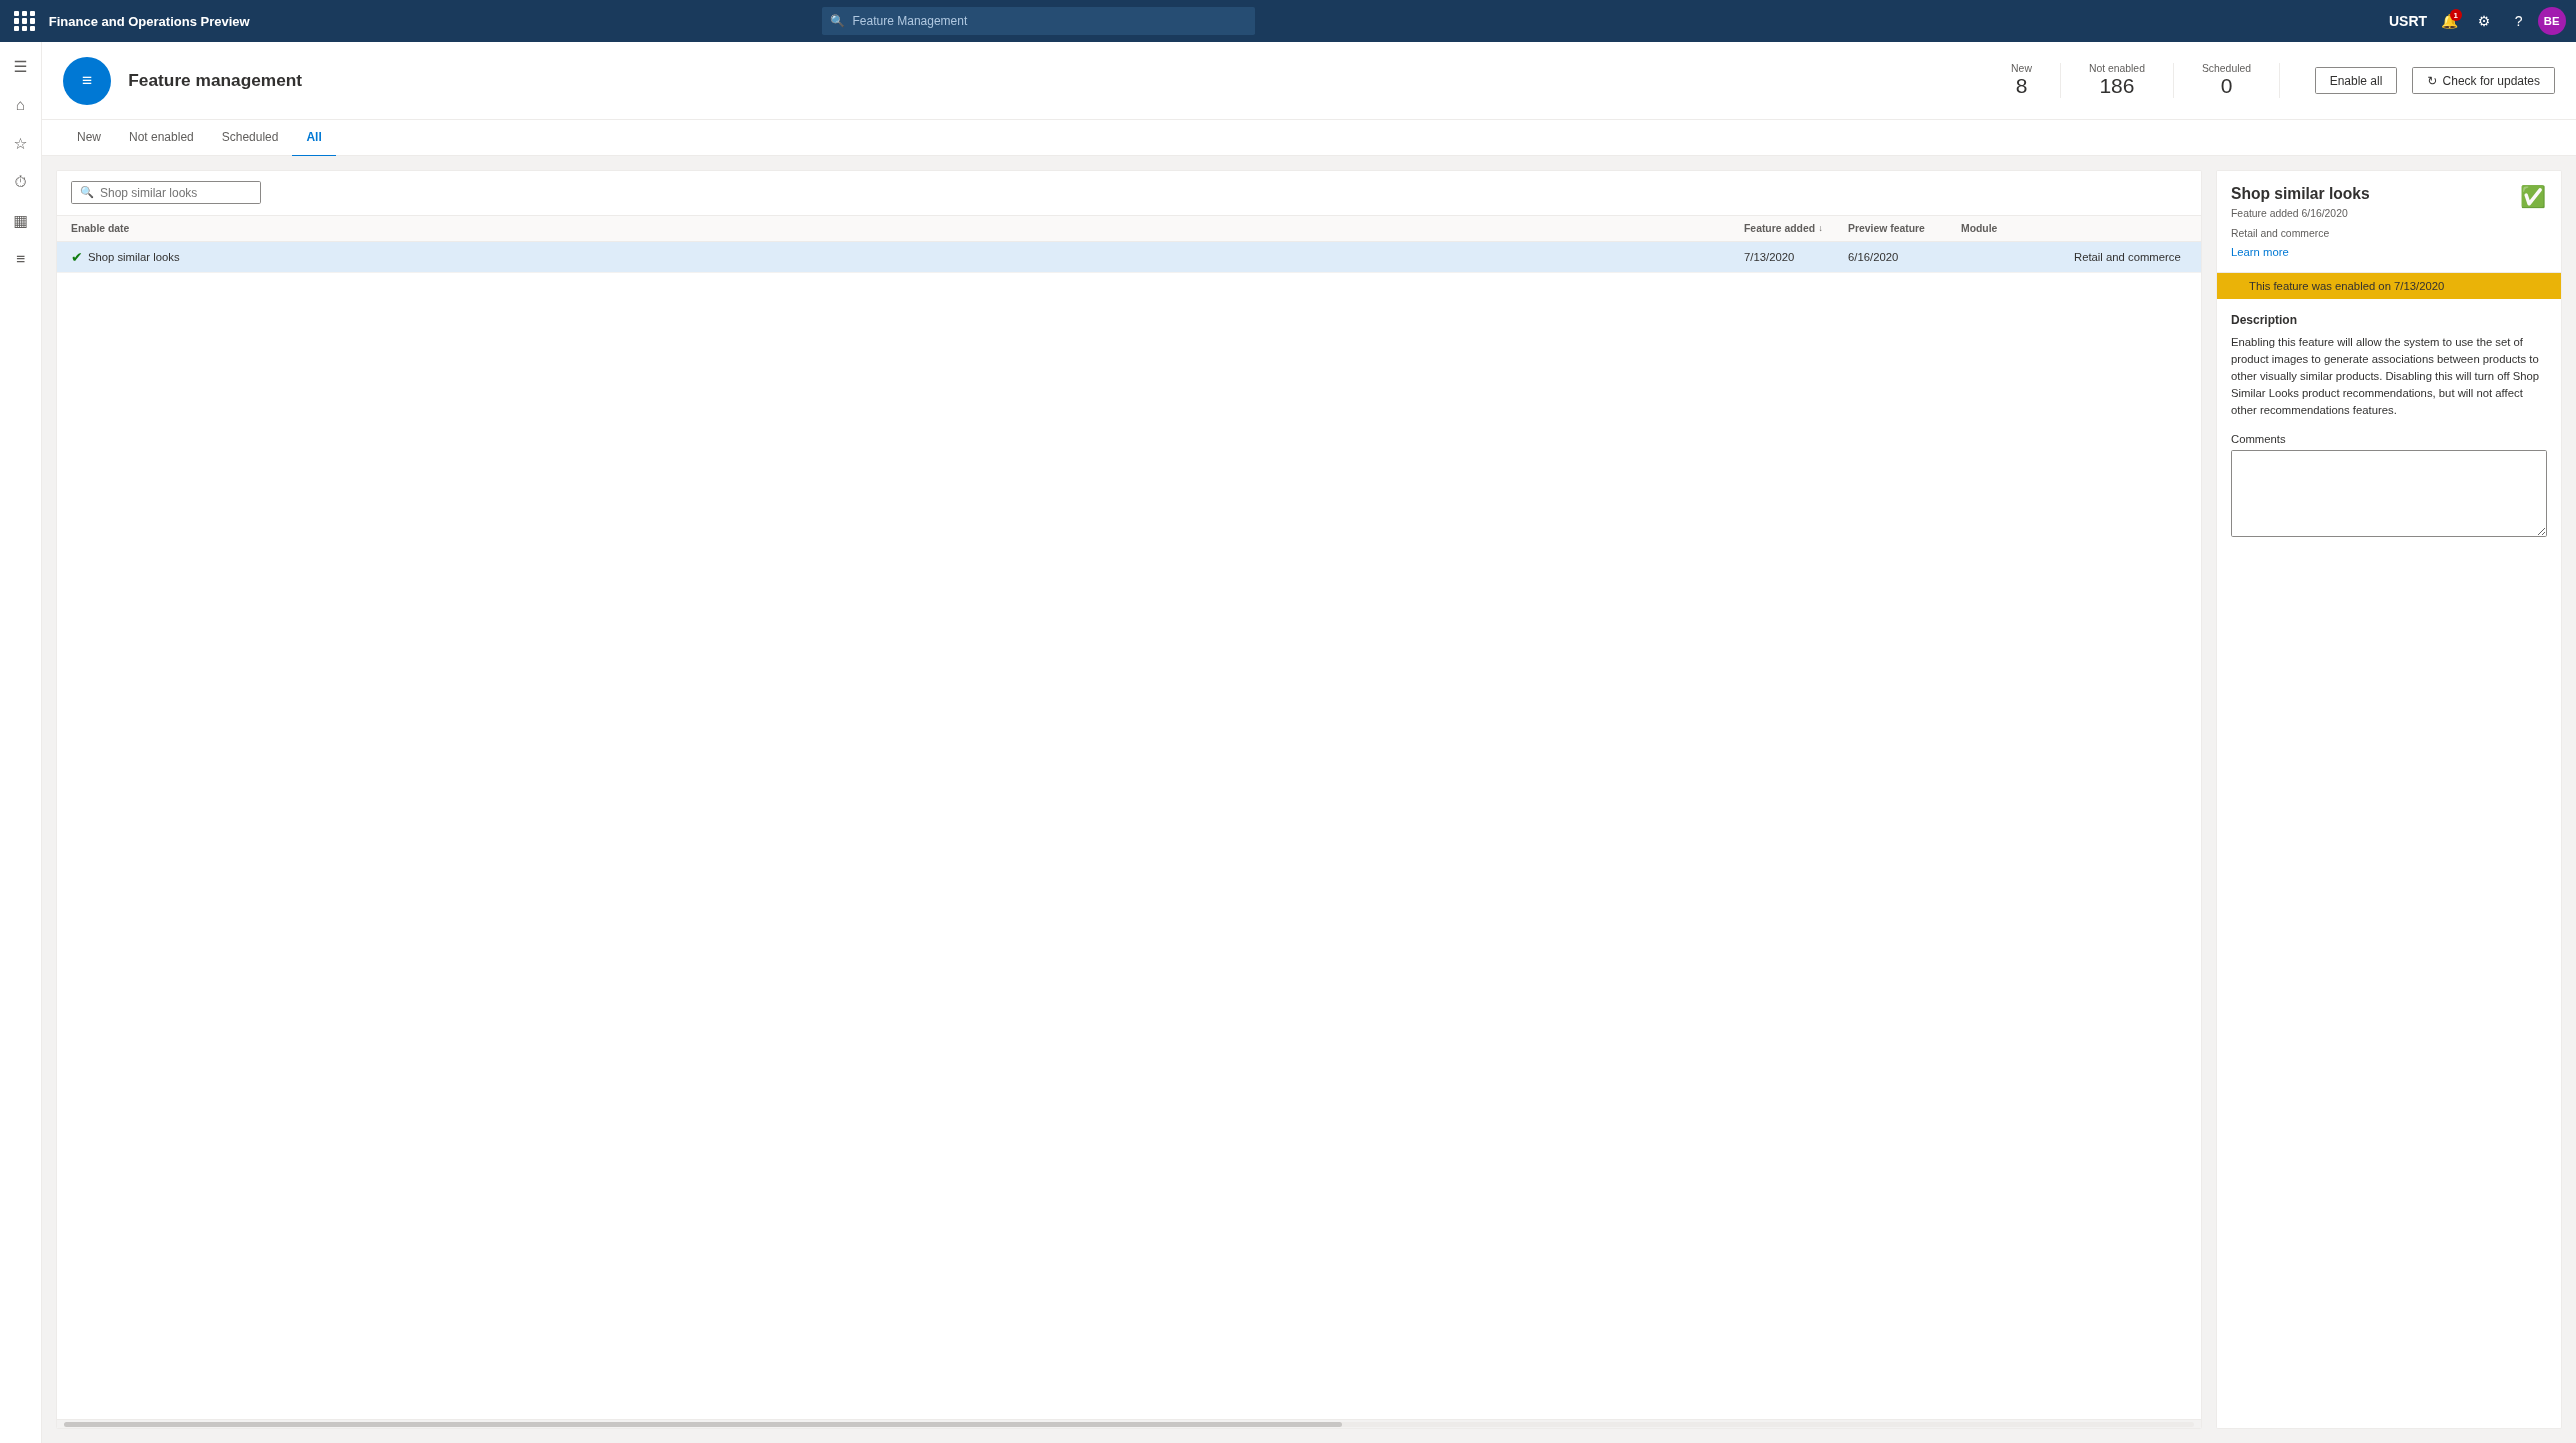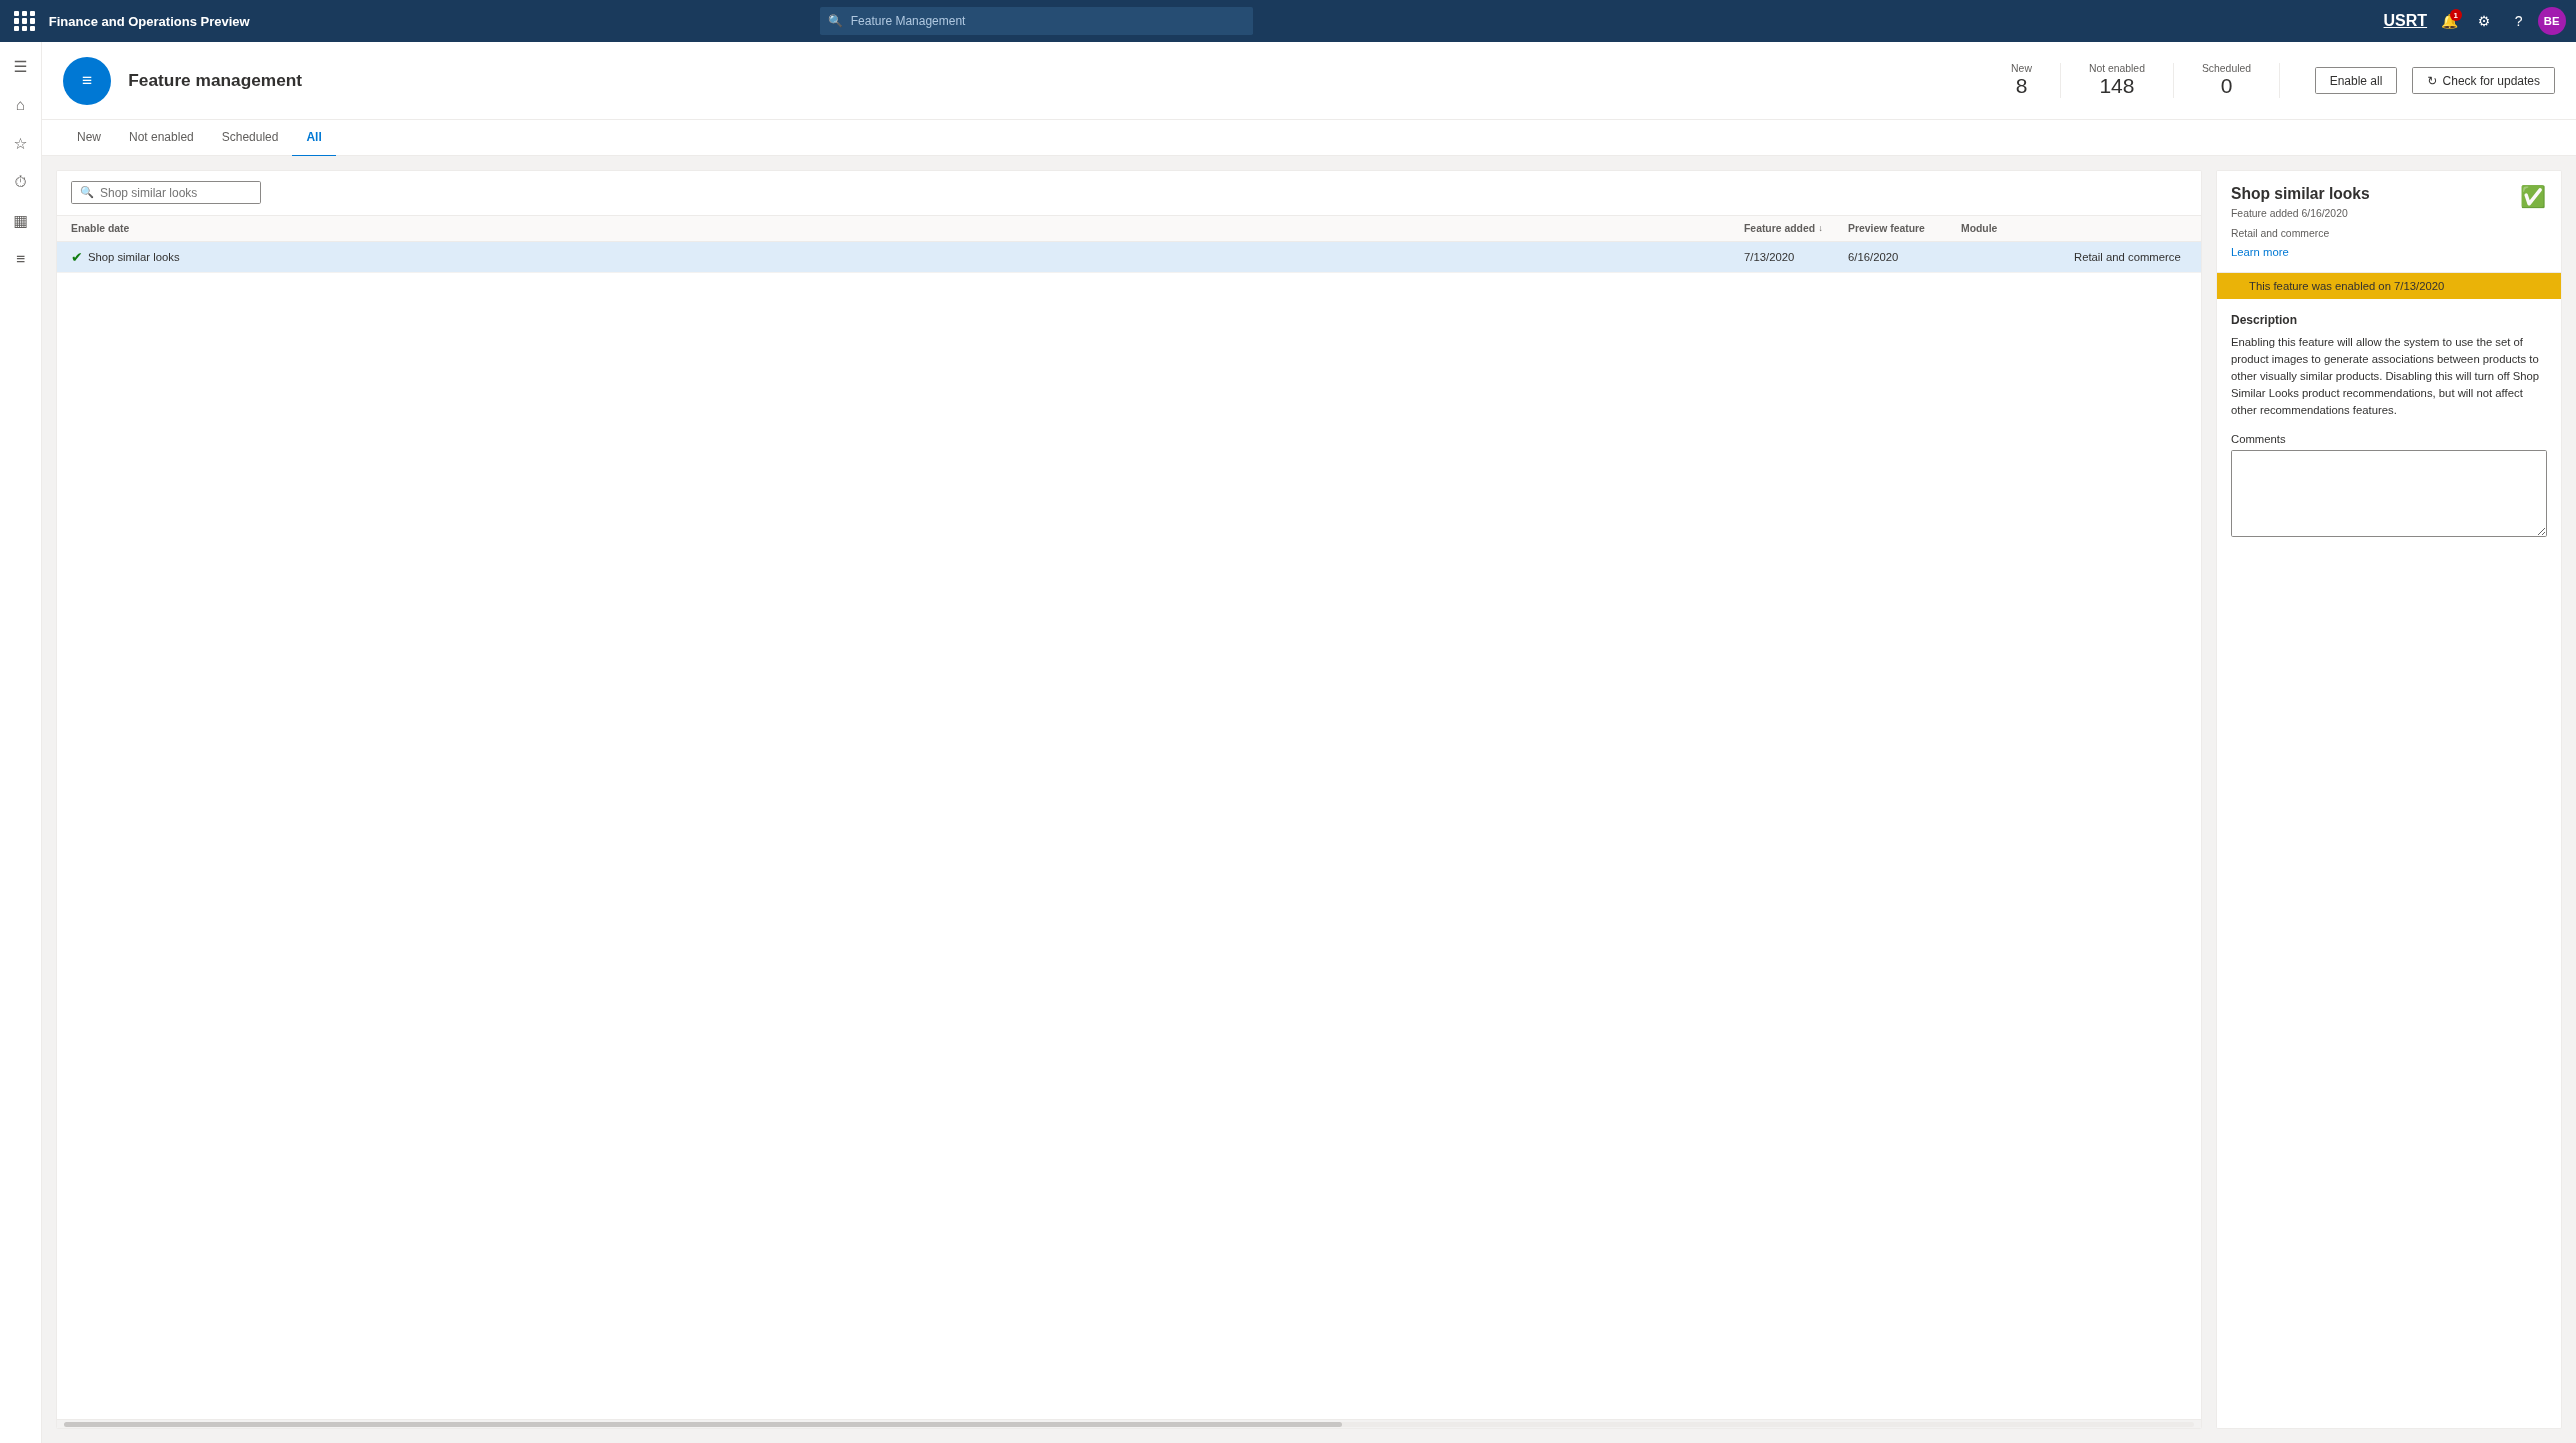--- a/index.html
+++ b/index.html
@@ -21,21 +21,21 @@
     .topbar-search input {
       background: transparent; border: none; outline: none; color: #fff; font-size: 12px; width: 100%;
     }
     .topbar-search input::placeholder { color: #b0c8e0; }
     .topbar-search-icon { color: #b0c8e0; margin-right: 7px; font-size: 12px; }
     .topbar-right { display: flex; align-items: center; gap: 3.5px; margin-left: auto; }
     .topbar-btn {
       width: 31px; height: 31px; display: flex; align-items: center; justify-content: center;
       cursor: pointer; border-radius: 1.7px; color: #fff; font-size: 14px; position: relative;
     }
-    .topbar-user-text { color: #fff; font-size: 16px; font-weight: 600; margin-right: 3.5px; text-decoration: underline; }
+    .topbar-user-text { color: #fff; font-size: 14px; font-weight: 600; margin-right: 3.5px; }
     .notif-badge {
       position: absolute; top: 3.5px; right: 3.5px; background: #c00; color: #fff;
       border-radius: 50%; width: 12px; height: 12px; font-size: 7.8px; display: flex;
       align-items: center; justify-content: center; font-weight: 700;
     }
     .avatar-circle {
       width: 28px; height: 28px; border-radius: 50%; background: #a21caf;
       display: flex; align-items: center; justify-content: center; color: #fff;
       font-weight: 700; font-size: 11.3px; cursor: pointer;
     }
@@ -255,21 +255,21 @@
       <div class="header-text">
         <div class="header-title">Feature management</div>
       </div>
       <div class="header-stats">
         <div class="stat-block">
           <div class="stat-label">New</div>
           <div class="stat-value">8</div>
         </div>
         <div class="stat-block">
           <div class="stat-label">Not enabled</div>
-          <div class="stat-value">148</div>
+          <div class="stat-value">186</div>
         </div>
         <div class="stat-block">
           <div class="stat-label">Scheduled</div>
           <div class="stat-value">0</div>
         </div>
       </div>
       <div class="header-actions">
         <button class="btn-outline">Enable all</button>
         <button class="btn-check-updates">
           <span class="refresh-icon">↻</span>

